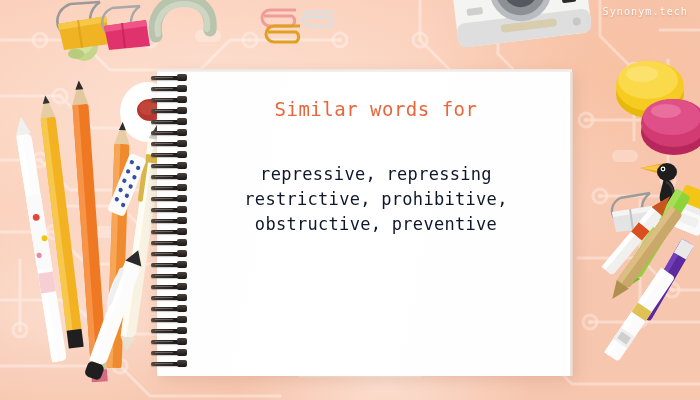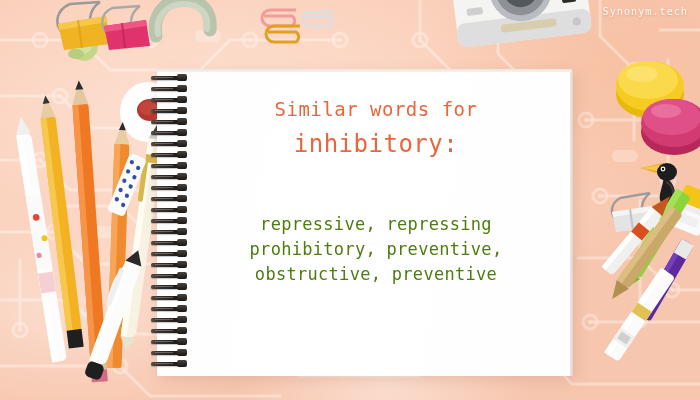--- a/index.html
+++ b/index.html
@@ -117,23 +117,23 @@
     line-height: 1.3;
   }
   .heading-l2 {
     margin-top: 7px;
     font-size: 24px;
     letter-spacing: 0.5px;
     color: #e8663c;
     line-height: 1.3;
   }
   .word-list {
-    margin-top: 52px;
+    margin-top: 40px;
     font-size: 17px;
-    color: #4d7c0f;
+    color: #0f172a;
     line-height: 25px;
     letter-spacing: 0.3px;
   }
   .word-line { white-space: pre; }
 
   
   .watermark {
     position: absolute;
     right: 12px; top: 6px;
     font-size: 10px;
@@ -520,23 +520,22 @@
     <div class="ring" style="top:231px"></div>
     <div class="ring" style="top:242px"></div>
     <div class="ring" style="top:253px"></div>
     <div class="ring" style="top:264px"></div>
     <div class="ring" style="top:275px"></div>
     <div class="ring" style="top:286px"></div>
   </div>
 
   <div class="page-content">
     <div class="heading-l1">Similar words for</div>
-    <div class="heading-l2">inhibitory:</div>
     <div class="word-list">
       <div class="word-line">repressive, repressing</div>
-      <div class="word-line">prohibitory, preventive,</div>
+      <div class="word-line">restrictive, prohibitive,</div>
       <div class="word-line">obstructive, preventive</div>
     </div>
   </div>
 
   <div class="watermark">Synonym.tech</div>
 
 </div>
 
 </body></html>

